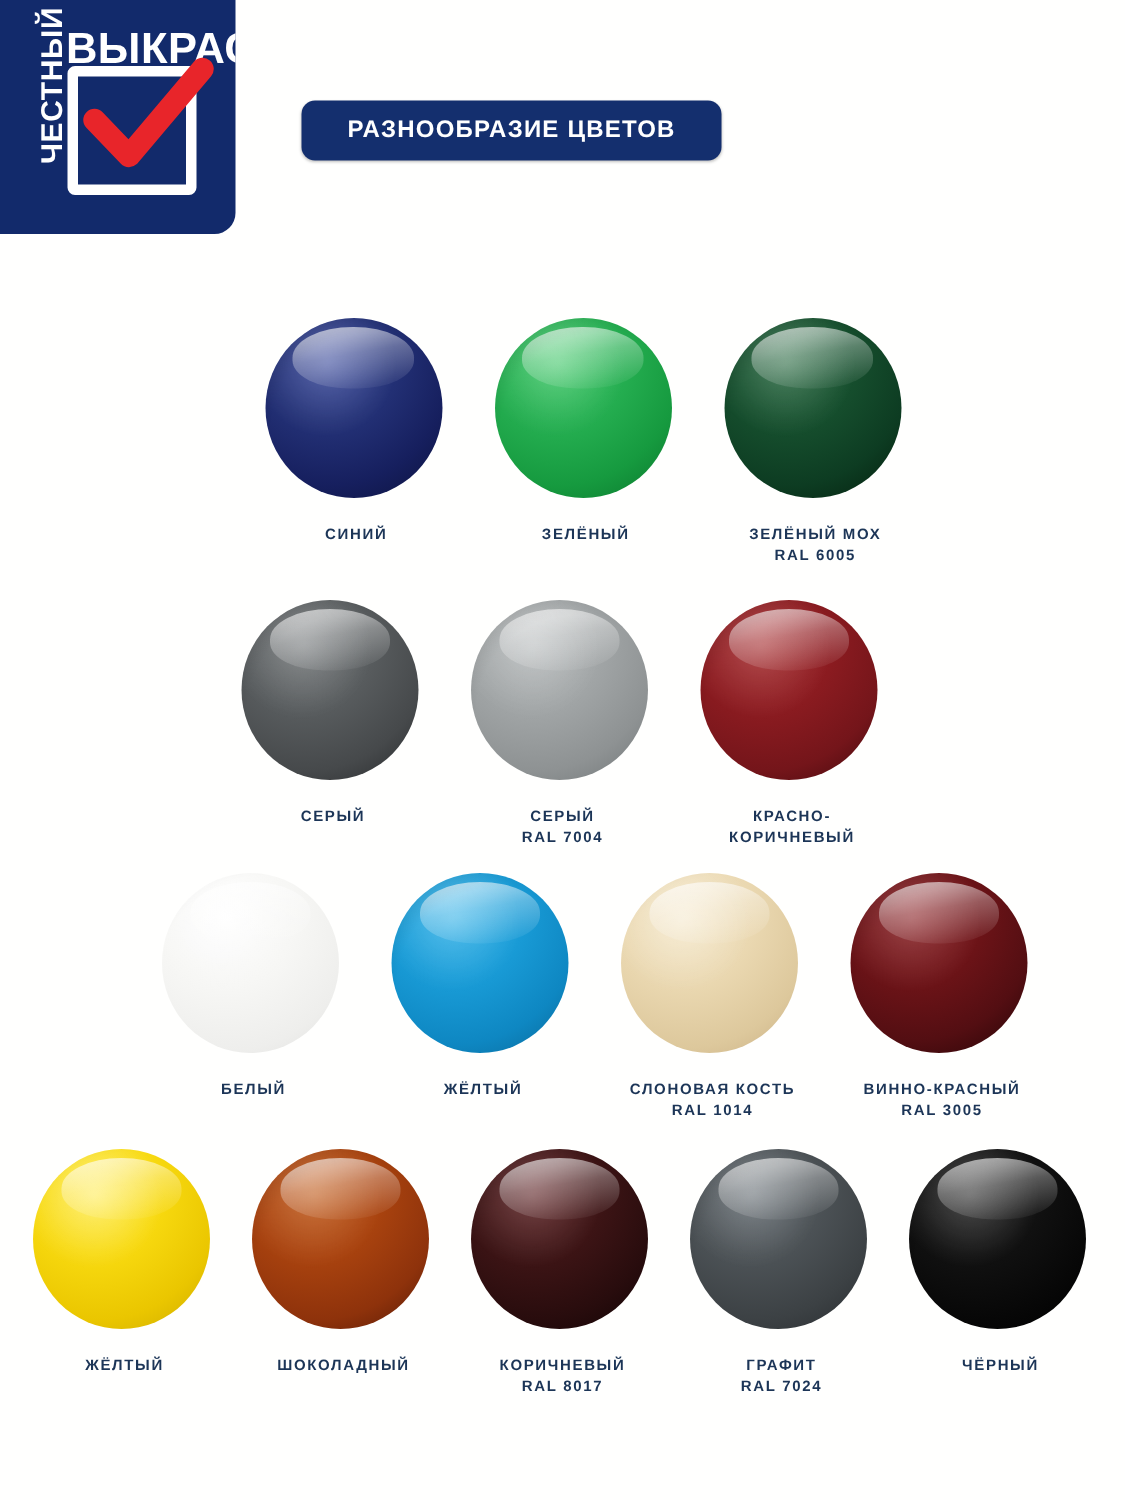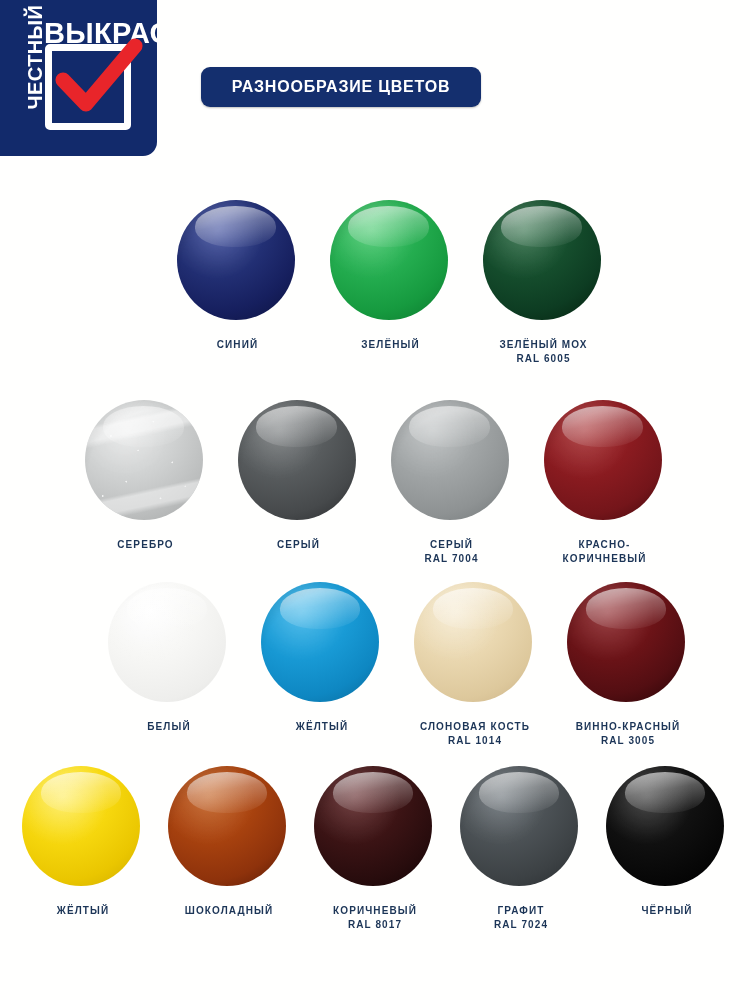--- a/index.html
+++ b/index.html
@@ -110,21 +110,21 @@
 
   
   .swatch-row {
     position: absolute;
     left: 0;
     width: 750px;
     display: flex;
     justify-content: center;
   }
 
-  #swatch-row-0 { top: 200px; padding-left: 31px; }
+  #swatch-row-0 { top: 212px; padding-left: 31px; }
   #swatch-row-1 { top: 400px; }
   #swatch-row-2 { top: 582px; padding-left: 47px; }
   #swatch-row-3 { top: 766px; }
 
   .swatch-row-4col .swatch-item { width: 153px; }
   .swatch-row-5col .swatch-item { width: 146px; }
 
   .swatch-item {
     display: flex;
     flex-direction: column;
@@ -246,28 +246,20 @@
         <div class="swatch-ball-wrap">
           <div class="swatch-ball" style="background: radial-gradient(96% 96% at 36% 24%, rgb(43, 107, 67) 0%, rgb(23, 81, 47) 34%, rgb(13, 60, 34) 72%, rgb(5, 34, 15) 100%);"></div>
         </div>
         <div class="swatch-label">ЗЕЛЁНЫЙ МОХ
 RAL 6005</div>
       </div>
     </div>
   <div class="swatch-row swatch-row-4col" id="swatch-row-1">
       <div class="swatch-item">
         <div class="swatch-ball-wrap">
-          <div class="swatch-ball" style="background: radial-gradient(96% 96% at 36% 24%, rgb(232, 233, 233) 0%, rgb(210, 212, 212) 38%, rgb(188, 190, 190) 74%, rgb(166, 168, 168) 100%);">
-            <div class="silver-texture"></div>
-          </div>
-        </div>
-        <div class="swatch-label">СЕРЕБРО</div>
-      </div>
-      <div class="swatch-item">
-        <div class="swatch-ball-wrap">
           <div class="swatch-ball" style="background: radial-gradient(96% 96% at 36% 24%, rgb(116, 120, 122) 0%, rgb(90, 94, 96) 36%, rgb(70, 73, 75) 74%, rgb(43, 45, 47) 100%);"></div>
         </div>
         <div class="swatch-label">СЕРЫЙ</div>
       </div>
       <div class="swatch-item">
         <div class="swatch-ball-wrap">
           <div class="swatch-ball" style="background: radial-gradient(96% 96% at 36% 24%, rgb(184, 188, 189) 0%, rgb(163, 167, 168) 36%, rgb(142, 146, 147) 74%, rgb(116, 121, 122) 100%);"></div>
         </div>
         <div class="swatch-label">СЕРЫЙ
 RAL 7004</div>

